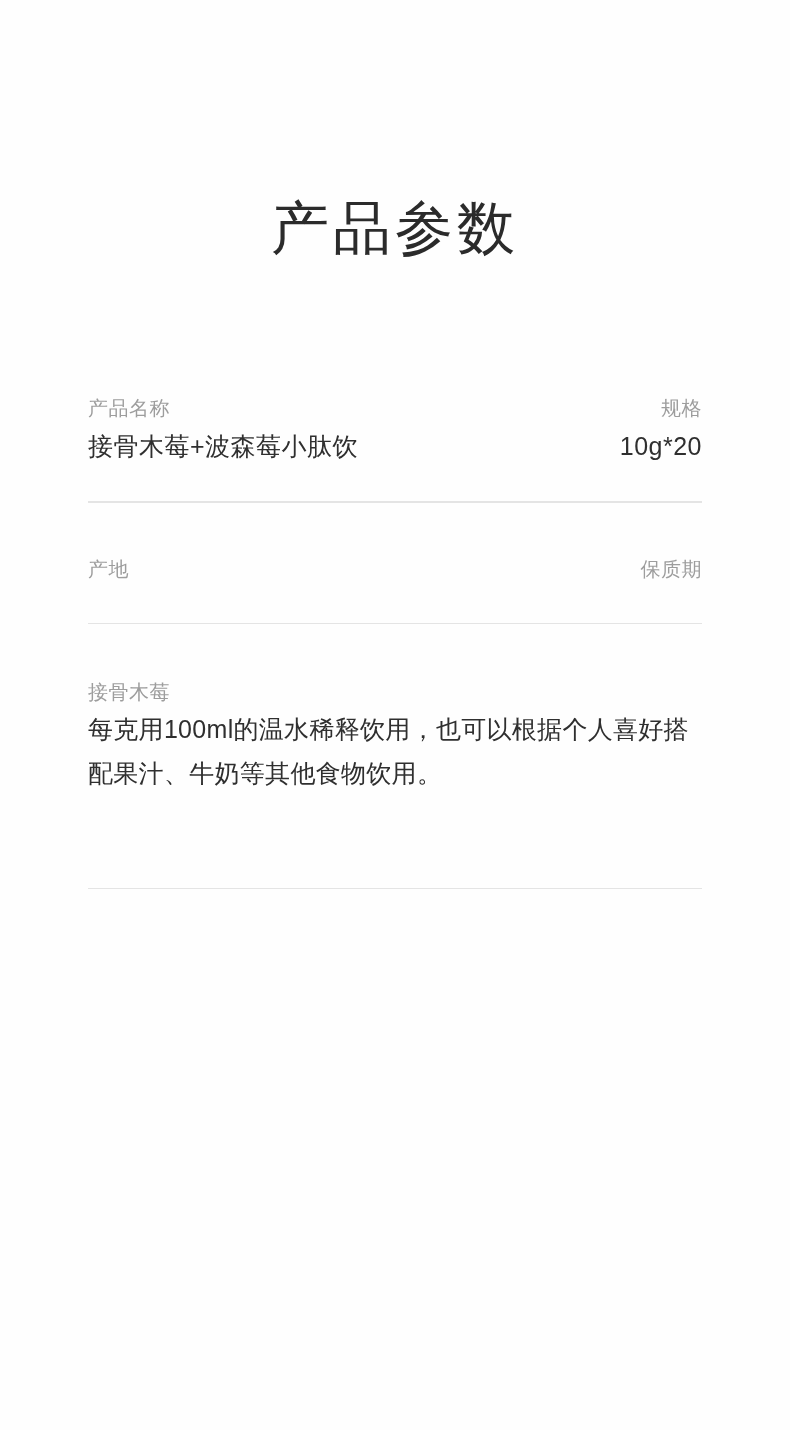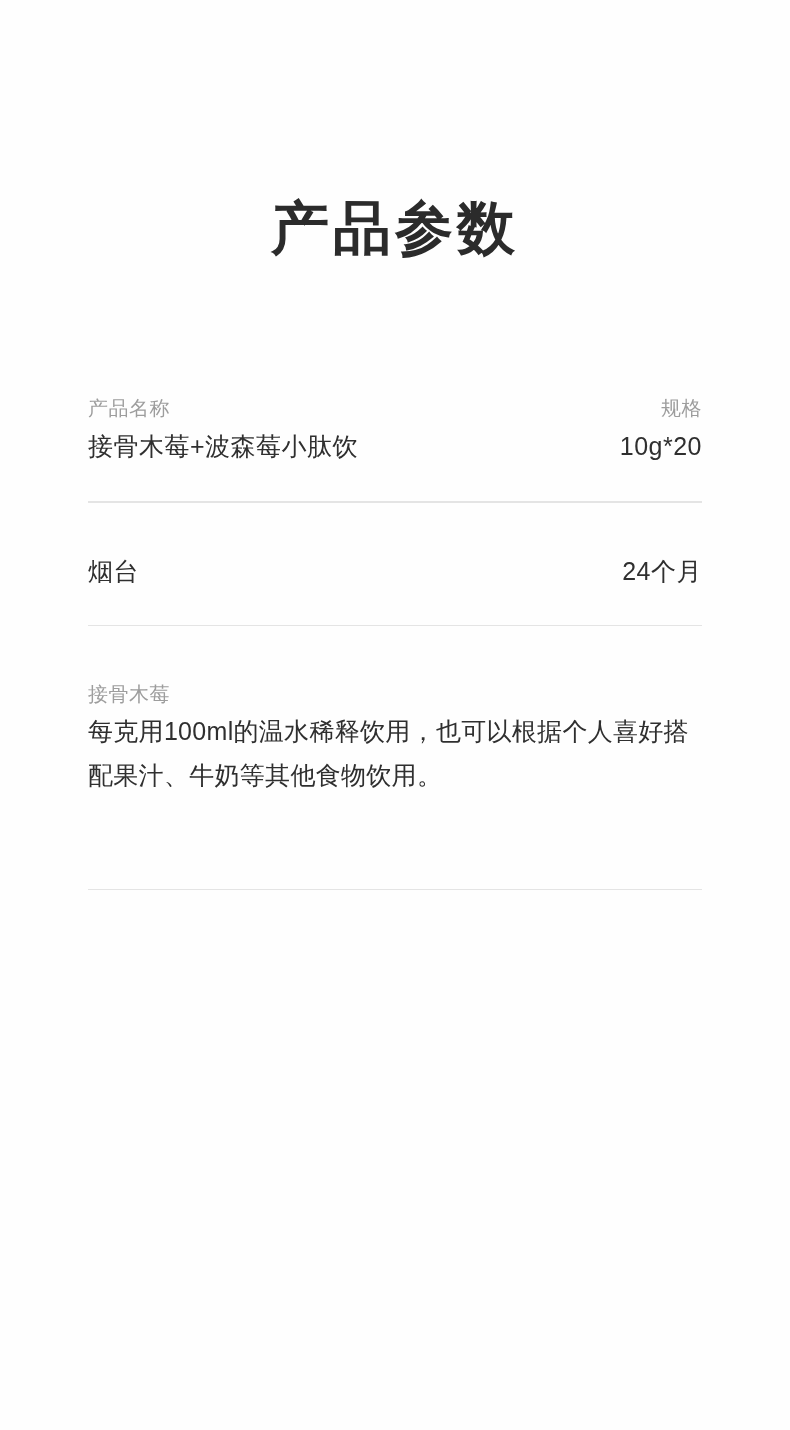--- a/index.html
+++ b/index.html
@@ -17,21 +17,21 @@
   .page {
     position: relative;
     width: 790px;
     height: 1430px;
     background: #fefefe;
     box-sizing: border-box;
   }
   .title {
     text-align: center;
     font-size: 58px;
-    font-weight: bold;
+    font-weight: normal;
     letter-spacing: 4px;
     color: #2b2b2b;
     padding-top: 196px;
     line-height: 1.1;
   }
   .spec-list {
     margin-top: 132px;
     padding: 0 88px;
   }
   .label {
@@ -110,23 +110,23 @@
         <div class="value value-right">10g*20</div>
       </div>
     </div>
 
     <div class="divider"></div>
 
 
     <div class="divider"></div>
 
     <div class="sec3">
-      <div class="values-row">
-        <div class="value value-left">烟台</div>
-        <div class="value value-right">24个月</div>
+      <div class="labels-row">
+        <div class="label">产地</div>
+        <div class="label">保质期</div>
       </div>
     </div>
 
     <div class="divider"></div>
 
     <div class="sec4">
       <div class="label">接骨木莓</div>
       <div class="para">每克用100ml的温水稀释饮用，也可以根据个人喜好搭配果汁、牛奶等其他食物饮用。</div>
     </div>
 

